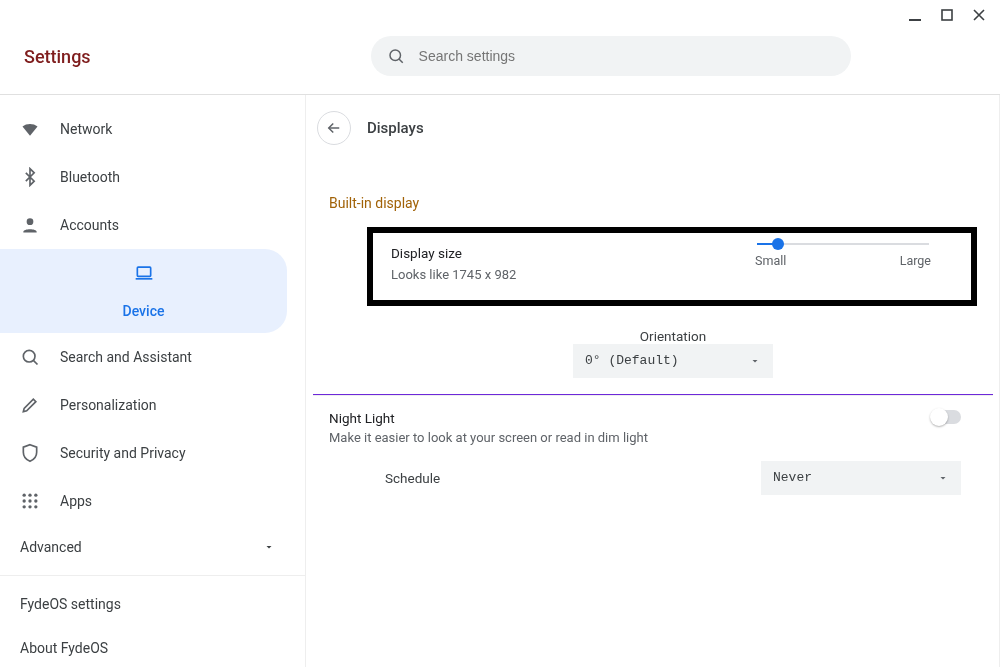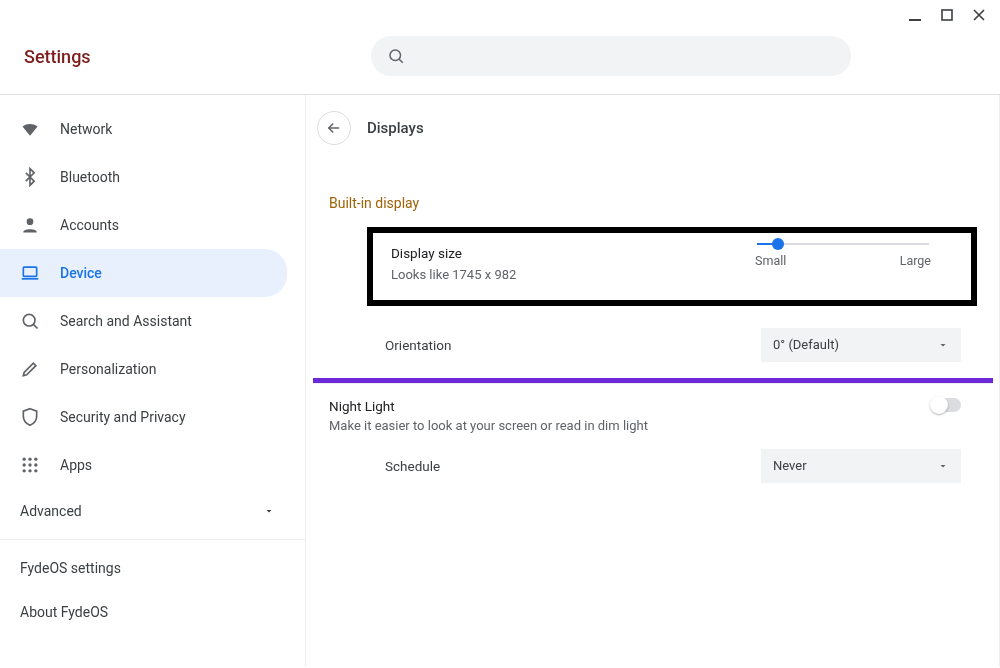--- a/index.html
+++ b/index.html
@@ -62,21 +62,21 @@
     align-items: center;
     gap: 20px;
     padding: 14px 20px;
     border-radius: 0 22px 22px 0;
     margin-right: 18px;
     cursor: pointer;
     color: #3c4043;
   }
   .nav-item .icon { width: 20px; height: 20px; color:#5f6368; display:flex; align-items:center; justify-content:center; }
   .nav-item span.label { font-size: 14px; }
-  .nav-item.active { background: #e8f0fe; color:#1a73e8; font-weight:500;}
+  .nav-item.active { background: #e8f0fe; color:#1a73e8; font-weight:500;flex-direction:column;}
   .nav-item.active .icon { color:#1a73e8; }
   .adv {
     display:flex; align-items:center; justify-content:space-between;
     padding: 14px 30px 14px 20px; color:#3c4043; font-size:14px; cursor:pointer;
   }
   .sep { border-top:1px solid #eee; margin: 6px 0 6px 0;}
   .plain-item { padding: 14px 20px; font-size:14px; color:#3c4043; cursor:pointer;}
   .content {
     flex: 1;
     position: relative;
@@ -117,21 +117,21 @@
   .plain-row {
     display:flex; align-items:center; justify-content:space-between;
     padding: 16px 32px 16px 72px;
     border-bottom:1px solid #eee;
   }
   .plain-row:last-child { border-bottom:none;}
   .plain-row .left { font-size:13.5px; color:#3c4043;}
   .select {
     width:200px; height:34px; background:#f1f3f4; border:none;
     display:flex; align-items:center; justify-content:space-between;
-    padding:0 12px; font-size:13px; color:#3c4043; cursor:pointer;
+    padding:0 12px; font-size:13px; color:#3c4043; cursor:pointer;font-family:Liberation Mono, monospace;
   }
   .section2 { padding: 14px 32px 0 16px; border-top:1px solid #eee; margin-top:0;}
   .section2 .title2 { font-size:13.5px; color:#202124; margin-bottom:4px;}
   .section2 .sub2 { font-size:13px; color:#5f6368;}
   .section2 .head2 { display:flex; justify-content:space-between; align-items:flex-start;}
   .toggle {
     width:30px; height:14px; background:#dadce0; border-radius:10px; position:relative; cursor:pointer;
   }
   .toggle::after {
     content:""; position:absolute; left:-1px; top:-2px; width:18px; height:18px;
@@ -163,20 +163,21 @@
 
 <div class="header">
   <div class="header-title">Settings</div>
   <div class="search-wrap">
     <span class="icon">
       <svg width="18" height="18" viewBox="0 0 24 24" fill="none" stroke="#5f6368" stroke-width="2">
           <circle cx="11" cy="11" r="7"></circle>
           <path d="M21 21l-5-5"></path>
         </svg>
     </span>
+    <input type="text" placeholder="Search settings" style="">
   </div>
 </div>
 
 <div class="layout">
   <div class="sidebar">
     <div class="nav-item">
       <span class="icon">
           <svg width="20" height="20" viewBox="0 0 24 24" fill="currentColor">
             <path d="M12 20l9-11c-5-4-13-4-18 0l9 11z"></path>
           </svg>
@@ -285,21 +286,21 @@
             <div class="slider-fill"></div>
             <div class="slider-thumb"></div>
           </div>
           <div class="slider-labels">
             <span>Small</span>
             <span>Large</span>
           </div>
         </div>
       </div>
 
-      <div class="plain-row" style="border-bottom:5px solid #6d28d9; margin-top:6px;">
+      <div class="plain-row" style="border-bottom:1px solid #6d28d9; margin-top:6px;flex-direction:column;">
         <div class="left">Orientation</div>
         <div class="select">
           <span>0° (Default)</span>
           <span>
               <svg width="12" height="12" viewBox="0 0 24 24" fill="#5f6368">
                 <path d="M7 10l5 5 5-5z"></path>
               </svg>
             </span>
         </div>
       </div>

